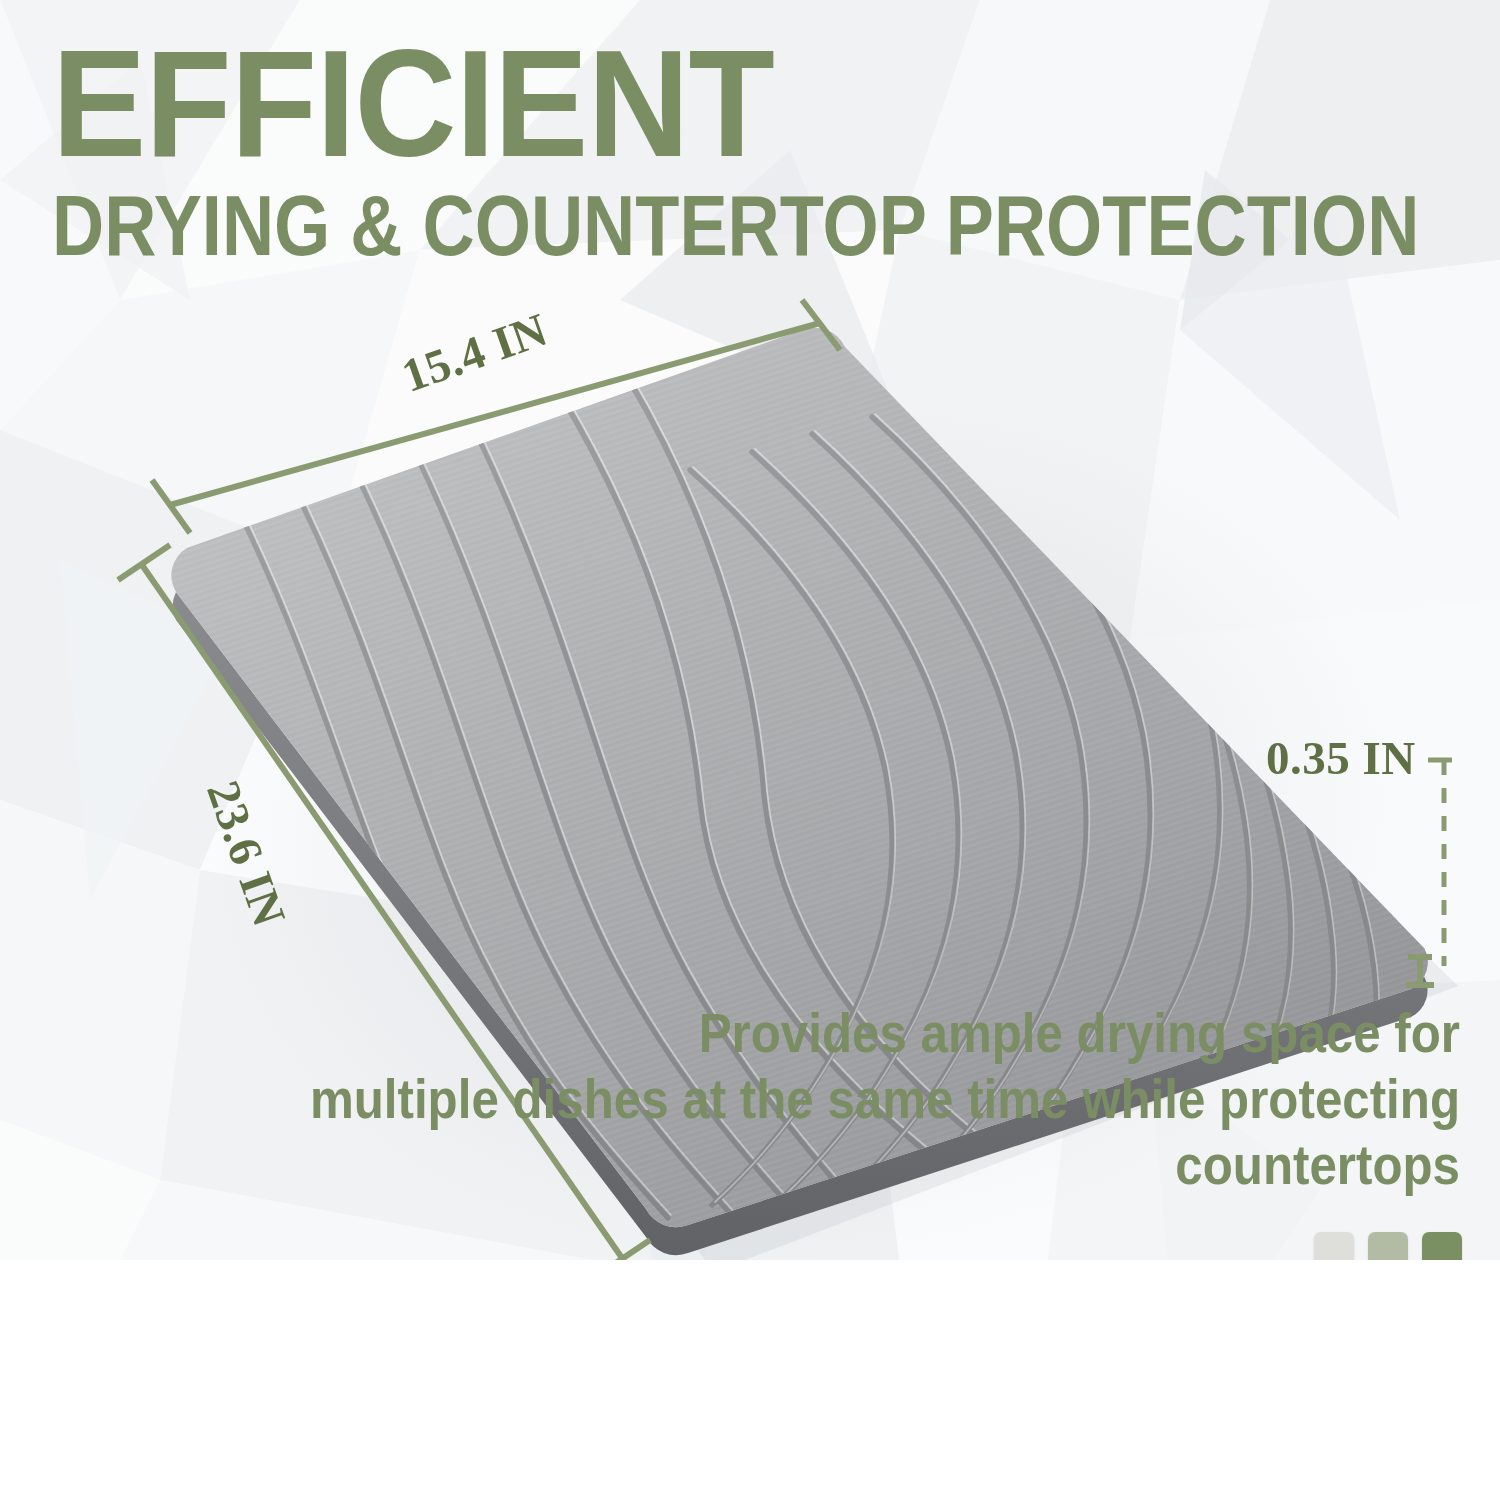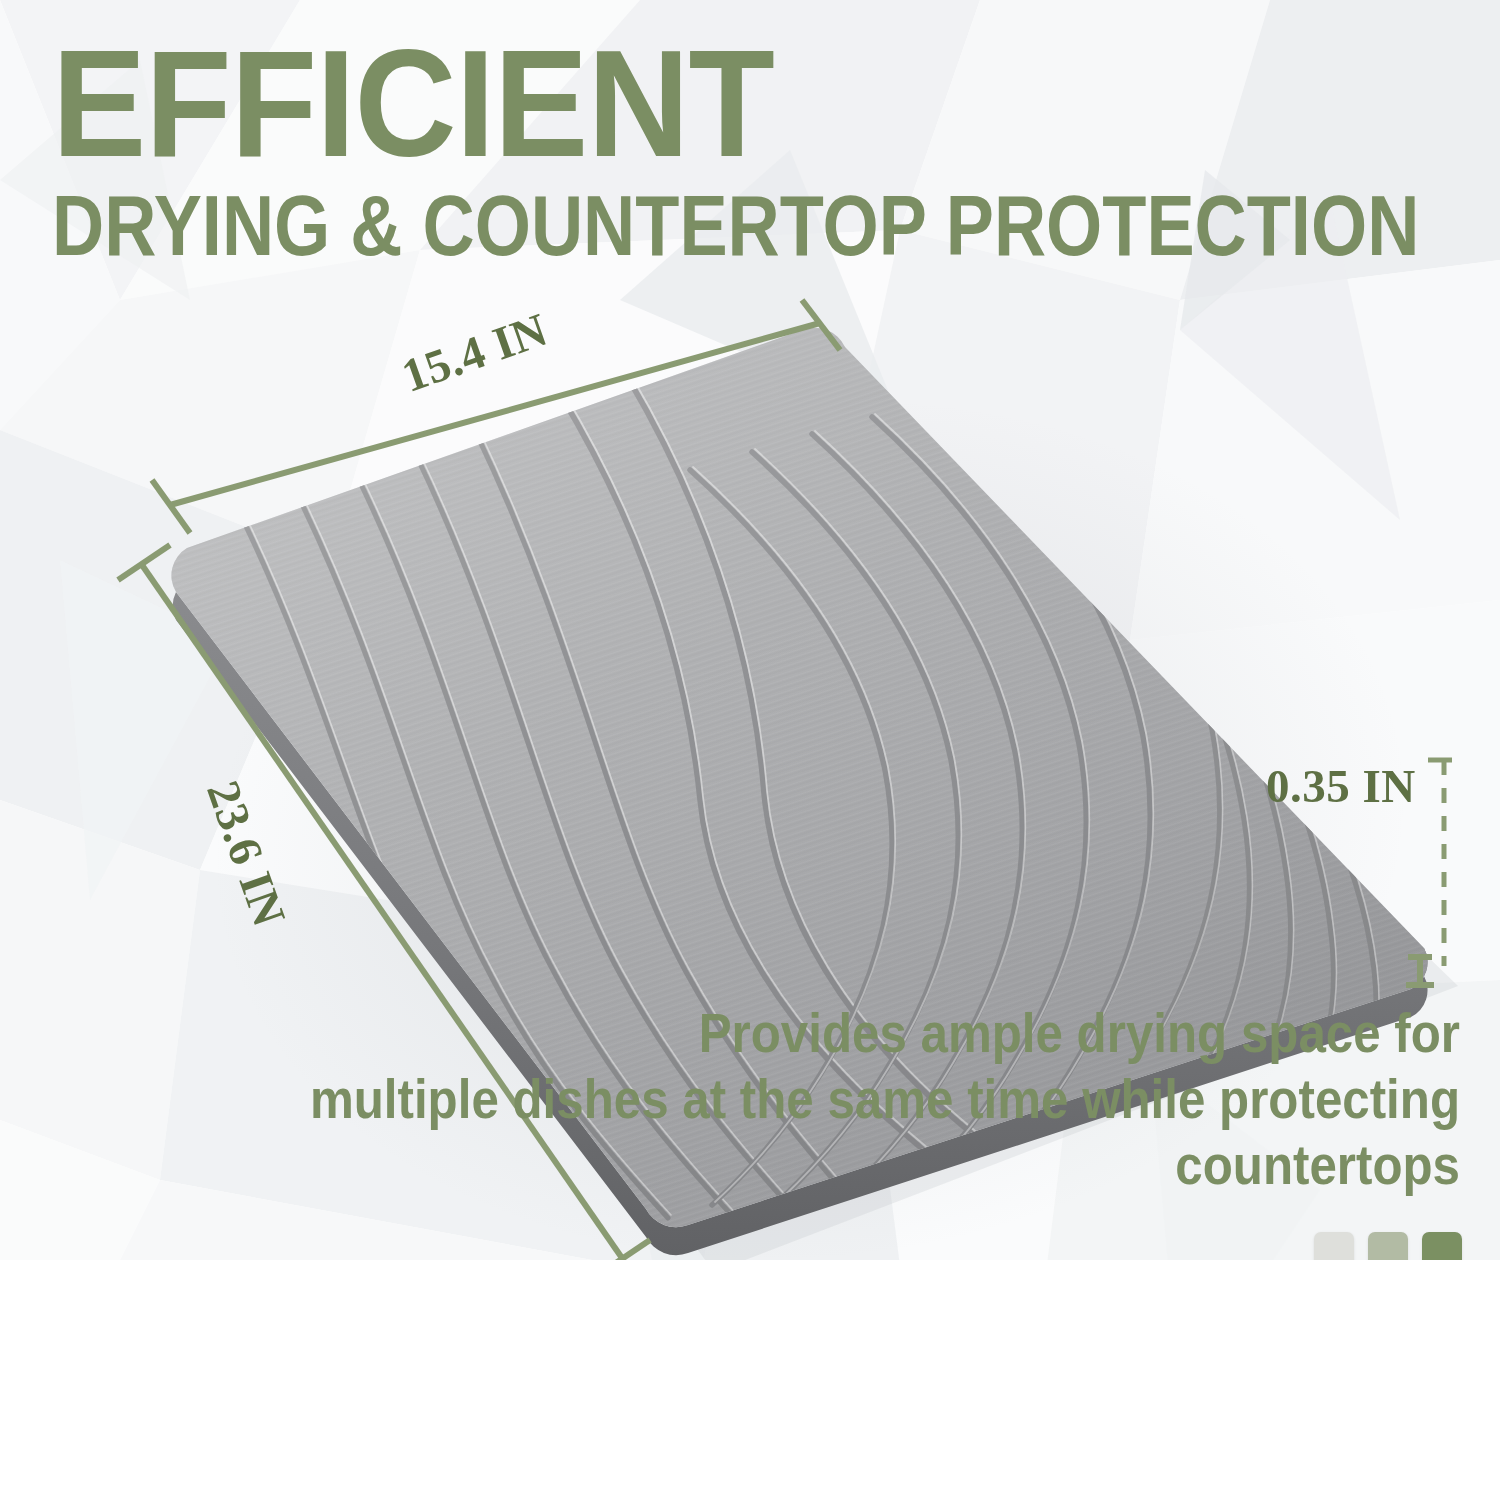--- a/index.html
+++ b/index.html
@@ -88,21 +88,20 @@
     left: 247px;
     top: 774px;
     font-size: 47px;
     transform: rotate(70.5deg);
     transform-origin: left top;
   }
   #dim-thickness-label {
     left: 1266px;
     top: 731px;
     font-size: 47px;
-    margin-top: 28px;
   }
 
   
   #caption {
     position: absolute;
     right: 40px;
     bottom: 62px;
     width: 1440px;
     text-align: right;
     color: #7b8e63;

